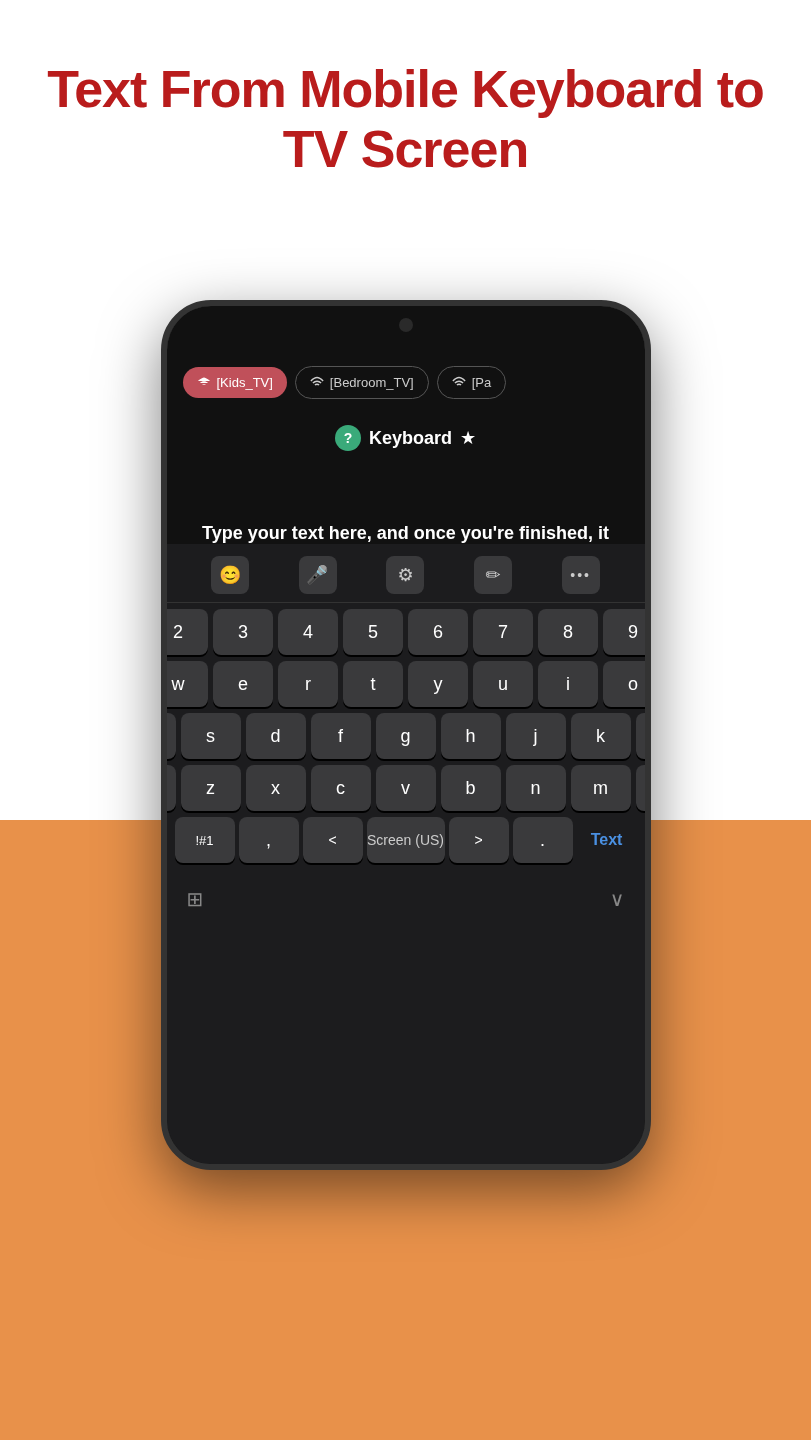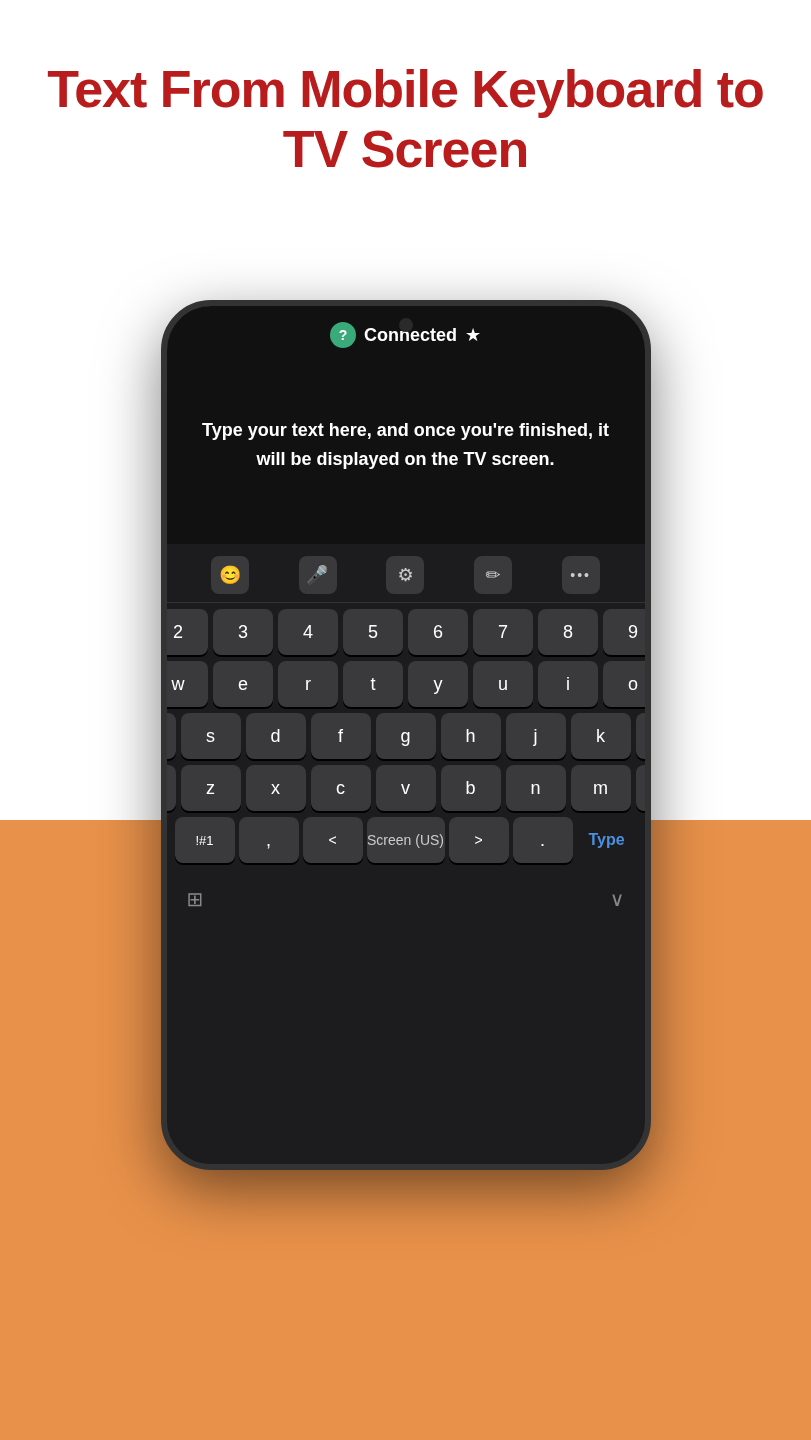--- a/index.html
+++ b/index.html
@@ -268,24 +268,44 @@
 <body>
 
 <div class="orange-bottom"></div>
 
 <div class="header-title">Text From Mobile Keyboard to TV Screen</div>
 
 <div class="phone-container">
   <div class="phone-screen">
     <div class="phone-notch"></div>
 
+    <div class="tv-tabs">
+      <div class="tv-tab active">
+        <svg class="wifi-icon-svg" viewBox="0 0 24 24" fill="white">
+          <path d="M1.5 8.5C5.5 4.5 10.5 2.5 12 2.5s6.5 2 10.5 6M5 12c1.9-1.9 4.3-3 7-3s5.1 1.1 7 3M8.5 15.5c1-1 2.2-1.5 3.5-1.5s2.5.5 3.5 1.5M12 20h.01"></path>
+        </svg>
+        <span>[Kids_TV]</span>
+      </div>
+      <div class="tv-tab inactive">
+        <svg class="wifi-icon-svg" viewBox="0 0 24 24" fill="none" stroke="#ccc" stroke-width="2.5">
+          <path d="M1.5 8.5C5.5 4.5 10.5 2.5 12 2.5s6.5 2 10.5 6M5 12c1.9-1.9 4.3-3 7-3s5.1 1.1 7 3M8.5 15.5c1-1 2.2-1.5 3.5-1.5s2.5.5 3.5 1.5M12 20h.01"></path>
+        </svg>
+        <span>[Bedroom_TV]</span>
+      </div>
+      <div class="tv-tab inactive">
+        <svg class="wifi-icon-svg" viewBox="0 0 24 24" fill="none" stroke="#ccc" stroke-width="2.5">
+          <path d="M1.5 8.5C5.5 4.5 10.5 2.5 12 2.5s6.5 2 10.5 6M5 12c1.9-1.9 4.3-3 7-3s5.1 1.1 7 3M8.5 15.5c1-1 2.2-1.5 3.5-1.5s2.5.5 3.5 1.5M12 20h.01"></path>
+        </svg>
+        <span>[Pa</span>
+      </div>
+    </div>
 
     <div class="connected-status">
       <div class="connected-icon">?</div>
-      <span class="connected-text">Connected</span>
+      <span class="connected-text">Keyboard</span>
       <span class="bluetooth-icon">★</span>
     </div>
 
     <div class="typing-area">
       <p class="typing-hint">Type your text here, and once you're finished, it will be displayed on the TV screen.</p>
     </div>
 
     <div class="keyboard-container">
 
       <div class="keyboard-toolbar">
@@ -348,21 +368,21 @@
           <div class="key backspace-key">⌫</div>
         </div>
 
         <div class="key-row" style="gap:4px;">
           <div class="key wide" style="font-size:13px;">!#1</div>
           <div class="key period-key">,</div>
           <div class="key" style="font-size:14px;max-width:36px;flex:0.6;">&lt;</div>
           <div class="key space-key">Screen (US)</div>
           <div class="key" style="font-size:14px;max-width:36px;flex:0.6;">&gt;</div>
           <div class="key period-key">.</div>
-          <div class="key blue-text" style="flex:1.2;max-width:80px;">Type</div>
+          <div class="key blue-text" style="flex:1.2;max-width:80px;">Text</div>
         </div>
 
       </div>
 
       <div class="keyboard-bottom">
         <span class="grid-icon">⊞</span>
         <span class="chevron-down-icon">∨</span>
       </div>
 
     </div>

